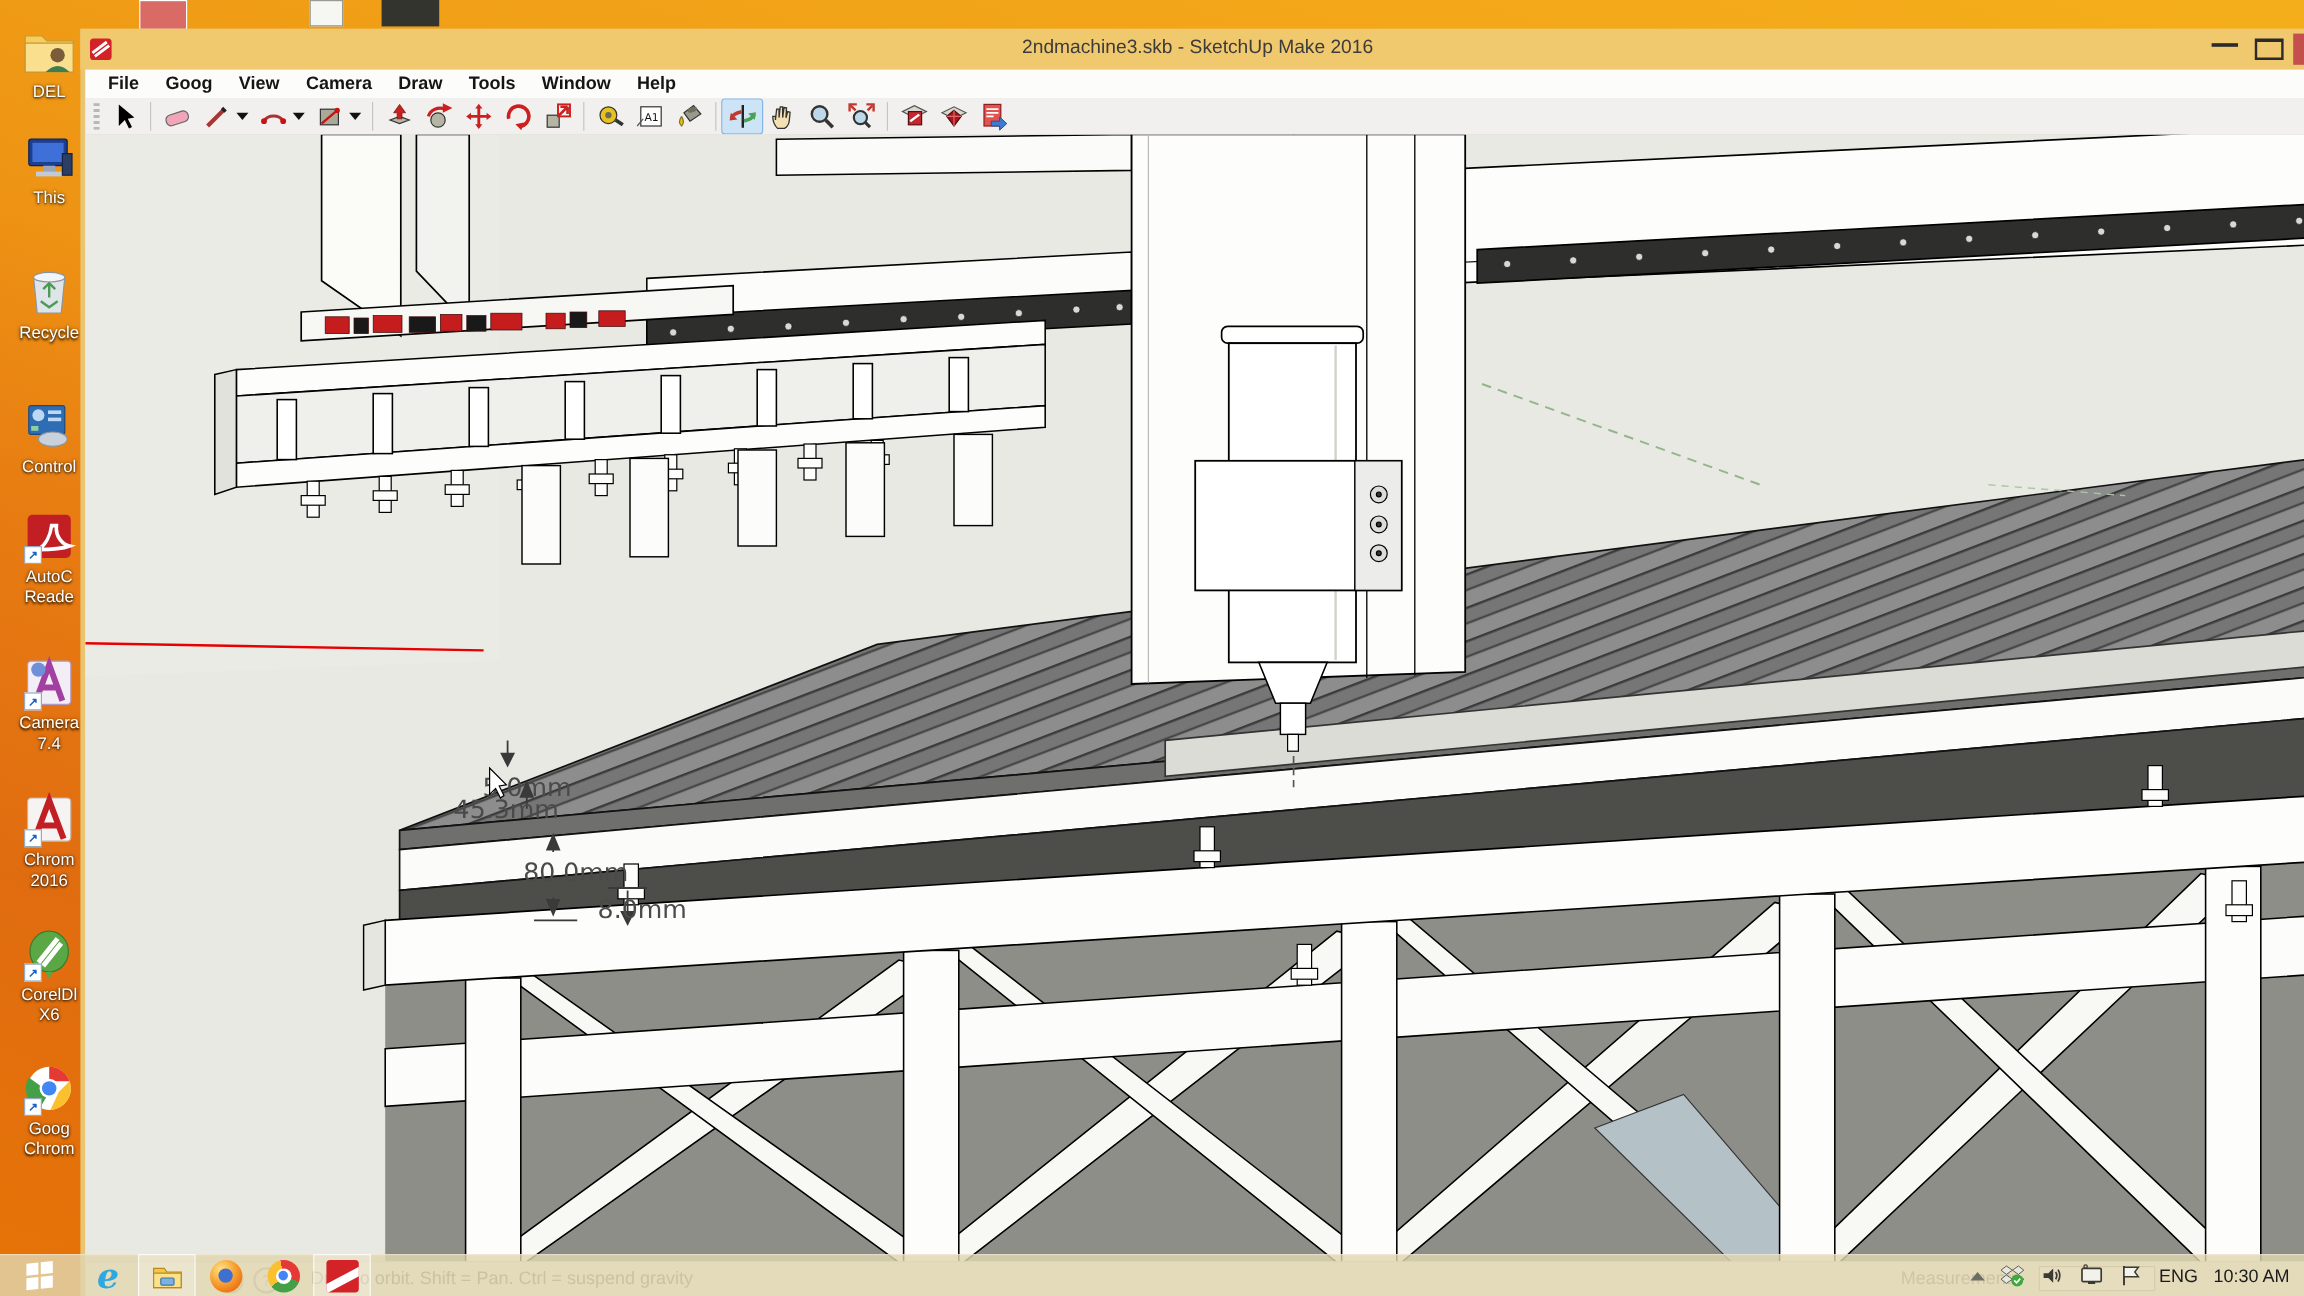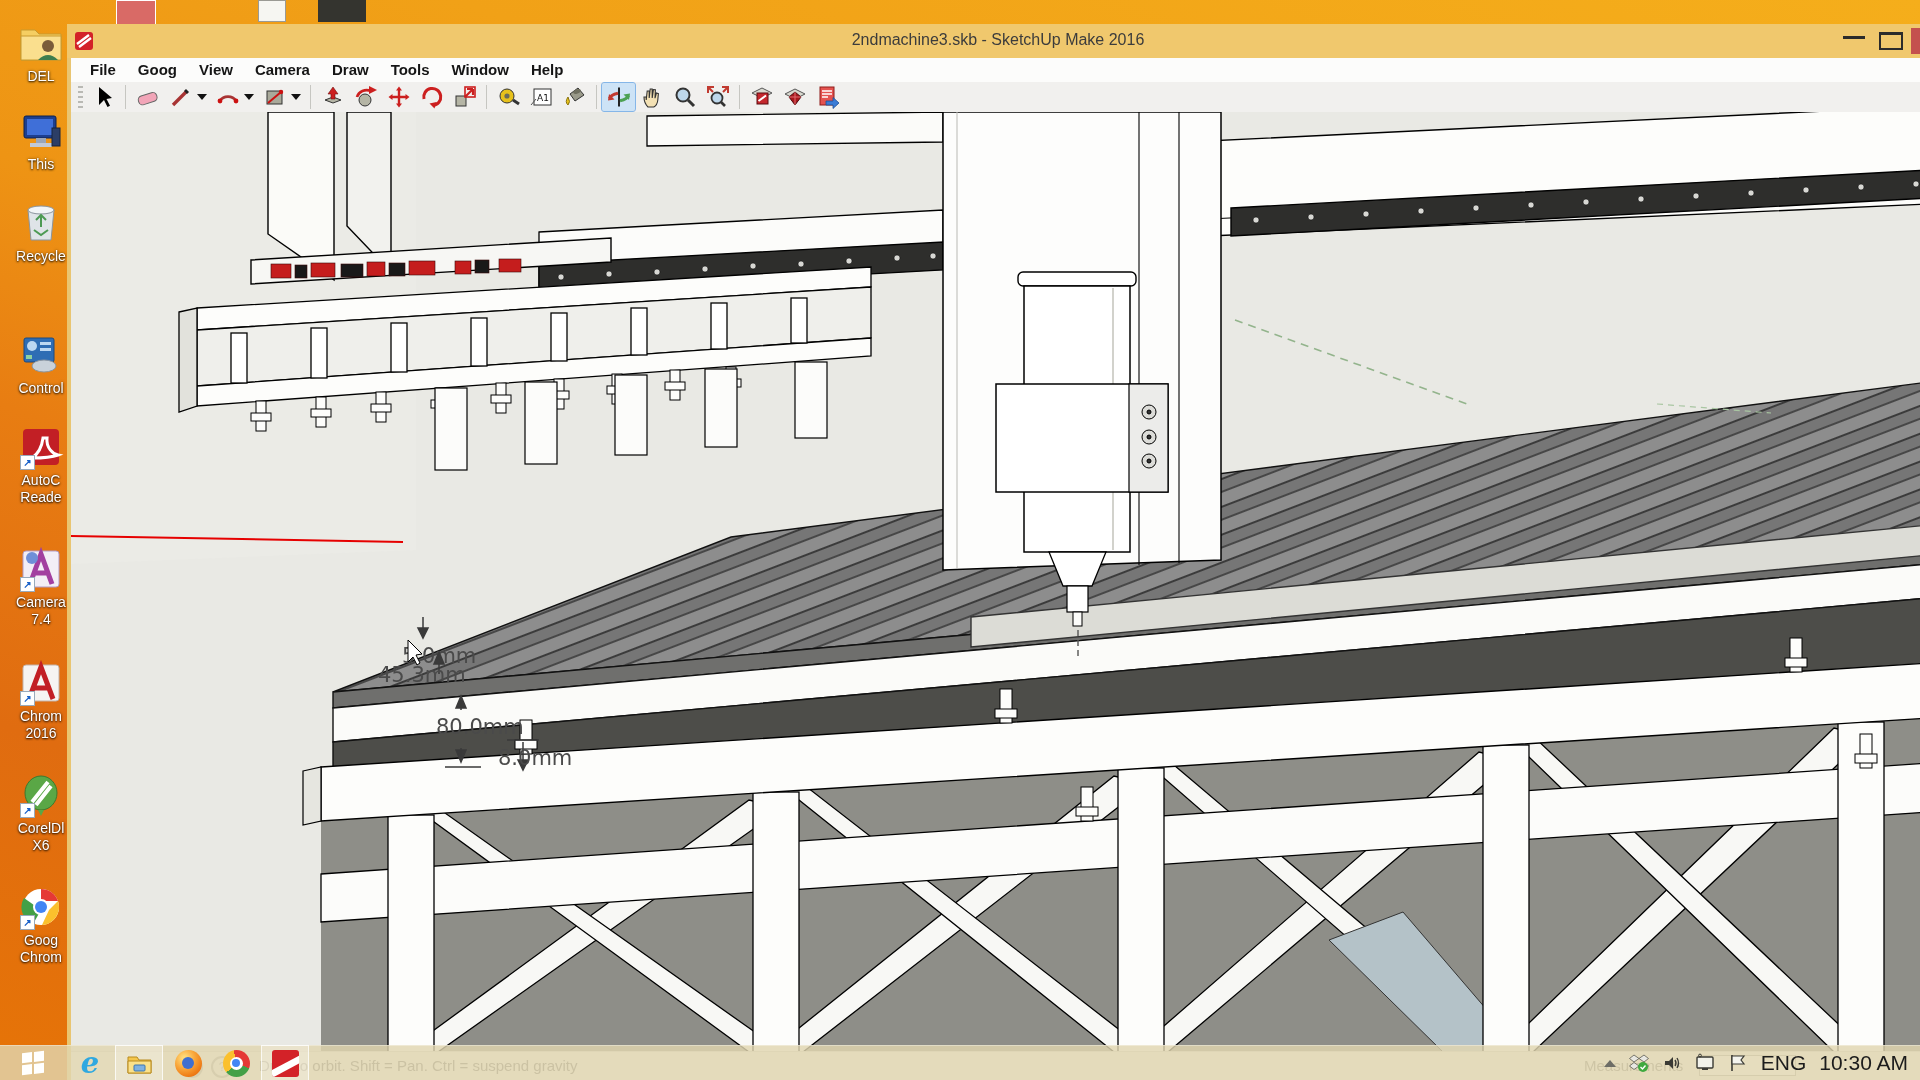--- a/index.html
+++ b/index.html
@@ -56,21 +56,21 @@
   .tapp.boxed{border:1px solid rgba(255,255,255,0.75);background:rgba(255,255,255,0.28);}
   .tapp svg,.tapp .gl{width:27px;height:27px;display:block;}
   .ie-e{font-size:29px;font-style:italic;font-weight:bold;color:#2fa8e0;line-height:27px;font-family:"DejaVu Serif",serif;}
   .ff{border-radius:50%;background:radial-gradient(circle at 35% 30%,#ffd978 8%,#f9a73b 40%,#ef7d17 70%,#d95a0c 100%);position:relative;}
   .ff i{position:absolute;left:7px;top:7px;width:12px;height:12px;border-radius:50%;background:#3f6fd0;display:block;}
   .cr{border-radius:50%;background:conic-gradient(from 110deg,#43a047 0 33%,#fbc02d 33% 66%,#e53935 66% 100%);position:relative;}
   .cr i{position:absolute;left:7px;top:7px;width:13px;height:13px;border-radius:50%;background:#fff;display:block;}
   .cr i b{position:absolute;left:2.5px;top:2.5px;width:8px;height:8px;border-radius:50%;background:#4285f4;display:block;}
   .su{background:#d32228;position:relative;overflow:hidden;border-radius:3px;}
   .su i{position:absolute;left:-4px;top:12px;width:40px;height:7px;background:#fff;transform:rotate(-28deg);display:block;}
-  .tray{margin-left:auto;display:flex;align-items:center;gap:13px;padding-right:12px;font-size:21px;color:#1c1c1c;}
+  .tray{margin-left:auto;display:flex;align-items:center;gap:13px;padding-right:12px;font-size:15px;color:#1c1c1c;}
   .tray svg{width:20px;height:20px;display:block;}
   .chev{width:0;height:0;border-left:6px solid transparent;border-right:6px solid transparent;border-bottom:7px solid #6d6d66;}
 </style>
 </head>
 <body>
 
 <div class="stage">
 
   <div class="desktop">
     <div class="peek" style="left:116px;width:38px;height:23px;background:#d96a66;border:1px solid #fff;"></div>
@@ -95,21 +95,21 @@
             <rect x="6" y="8" width="32" height="22" rx="2" fill="#1d3f8f" stroke="#0e2250"></rect>
             <rect x="9" y="11" width="26" height="16" fill="#3f6fd8"></rect>
             <rect x="18" y="30" width="10" height="5" fill="#9ba6b8"></rect>
             <rect x="12" y="35" width="22" height="4" fill="#c2cad6"></rect>
             <rect x="34" y="20" width="8" height="18" fill="#2c3e66" stroke="#16233d"></rect>
           </svg>
       </div>
       <div class="dlabel">This</div>
     </div>
 
-    <div class="dicon" style="top:200px">
+    <div class="dicon" style="top:221px">
       <div class="dglyph">
         <svg viewBox="0 0 46 46">
             <path d="M10 10 h26 l-3 30 h-20 z" fill="#dfe4e8" stroke="#8b959e"></path>
             <ellipse cx="23" cy="10" rx="13" ry="4" fill="#f2f5f7" stroke="#8b959e"></ellipse>
             <path d="M18 20 l5 -5 l5 5 M23 15 v12 M16 30 l7 5 l7 -5" fill="none" stroke="#4d9a54" stroke-width="2"></path>
           </svg>
       </div>
       <div class="dlabel">Recycle</div>
     </div>
 

